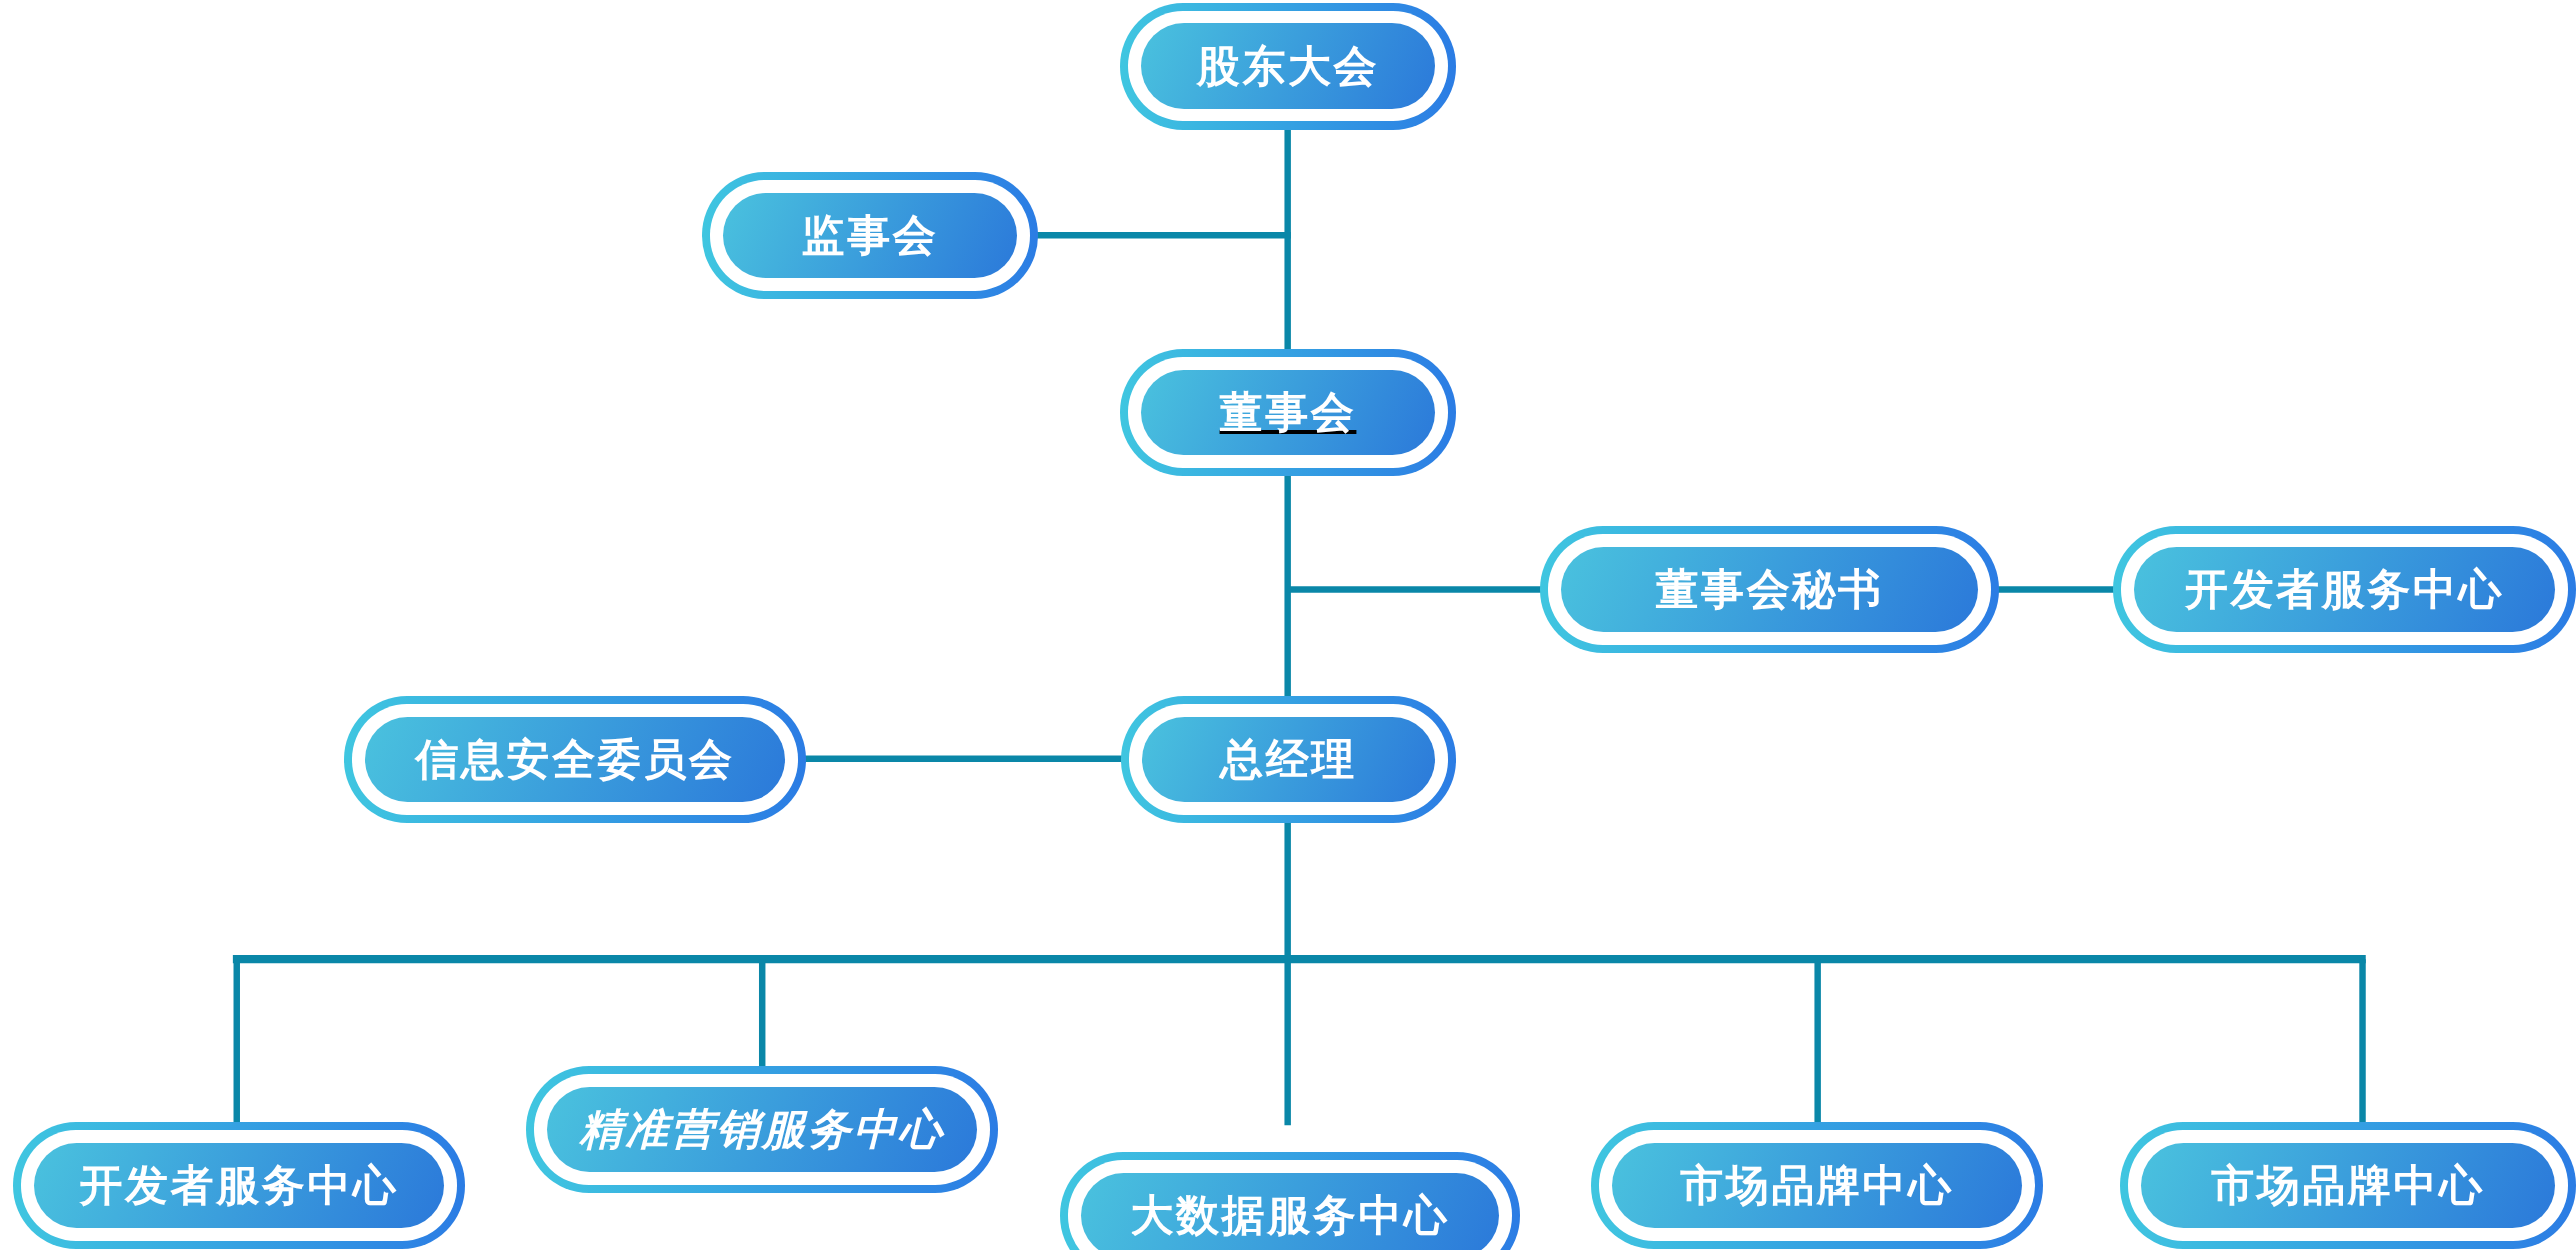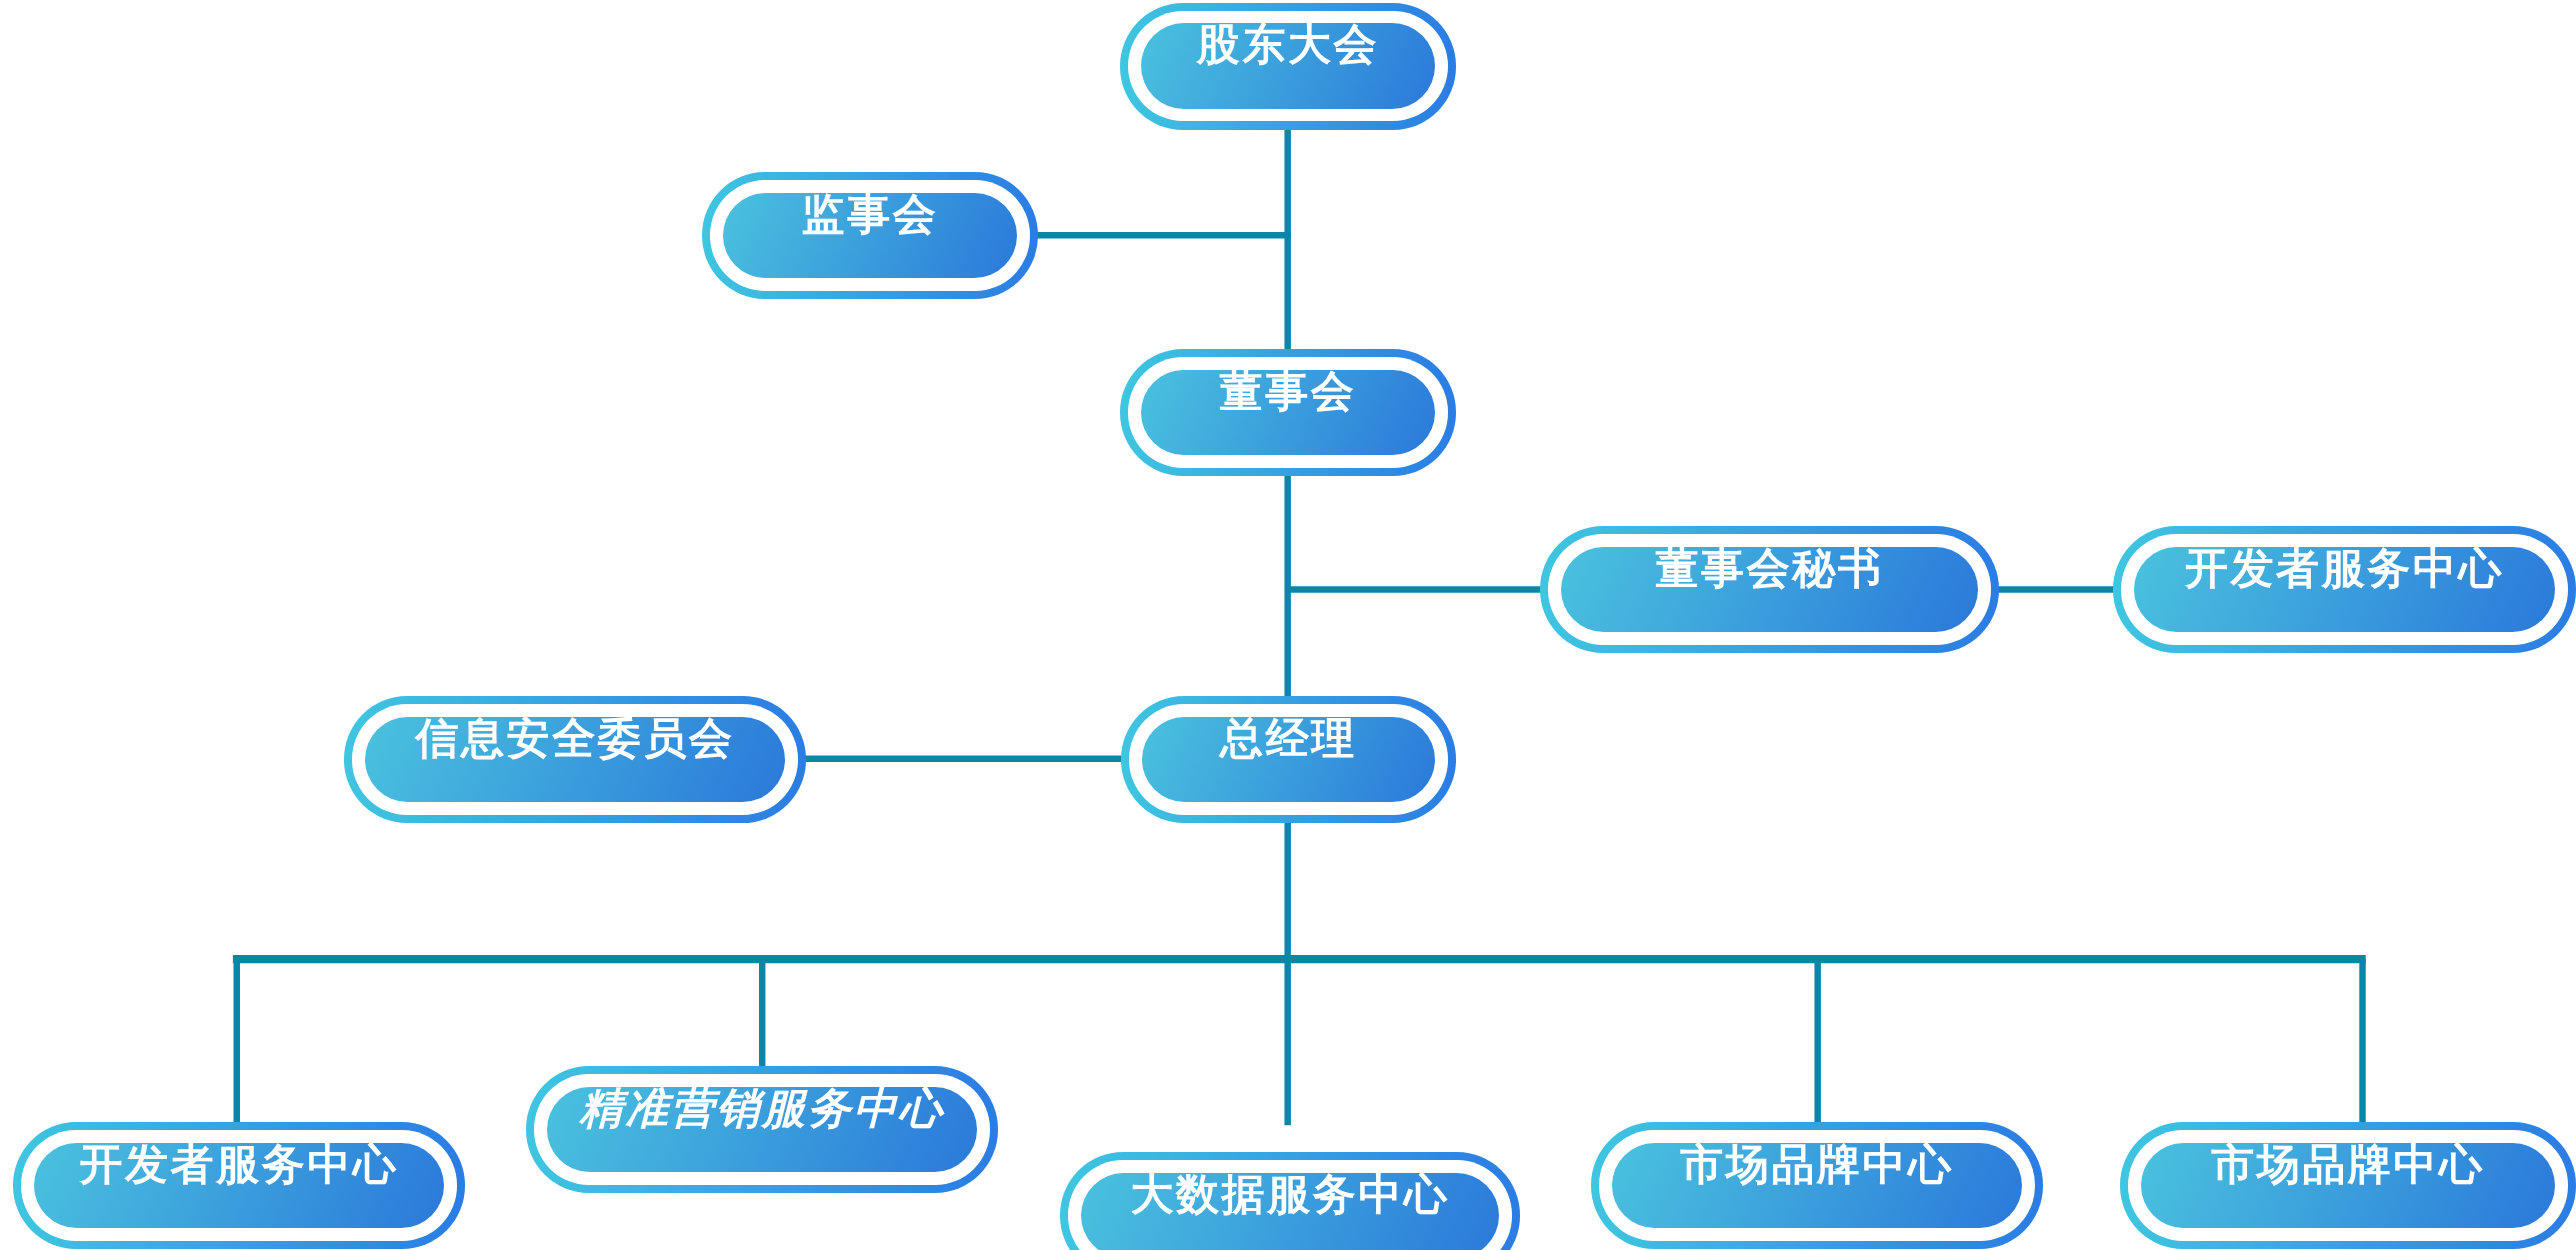--- a/index.html
+++ b/index.html
@@ -41,21 +41,21 @@
     box-sizing: border-box;
     border-radius: 55px;
     background: #ffffff;
     padding: 12.3px;
   }
   .node-pill {
     height: 100%;
     border-radius: 43px;
     background: linear-gradient(115deg, #4ac2de 0%, #2b79da 100%);
     display: flex;
-    align-items: flex-start;
+    align-items: center;
     justify-content: center;
   }
   .node-label {
     color: #ffffff;
     font-size: 43px;
     font-weight: bold;
     letter-spacing: 2.6px;
     white-space: nowrap;
     line-height: 1;
   }
@@ -90,21 +90,21 @@
   </div>
 
   <div class="node" style="left:702px; top:172px; width:336px;">
     <div class="node-gap">
       <div class="node-pill">
         <span class="node-label">监事会</span>
       </div>
     </div>
   </div>
 
-  <div class="node" style="left:1120px; top:349px; width:336px;">
+  <div class="node" style="left:1120px; top:349px; width:336px;text-decoration:underline;">
     <div class="node-gap">
       <div class="node-pill">
         <span class="node-label">董事会</span>
       </div>
     </div>
   </div>
 
   <div class="node" style="left:1540px; top:526px; width:459px;">
     <div class="node-gap">
       <div class="node-pill">

